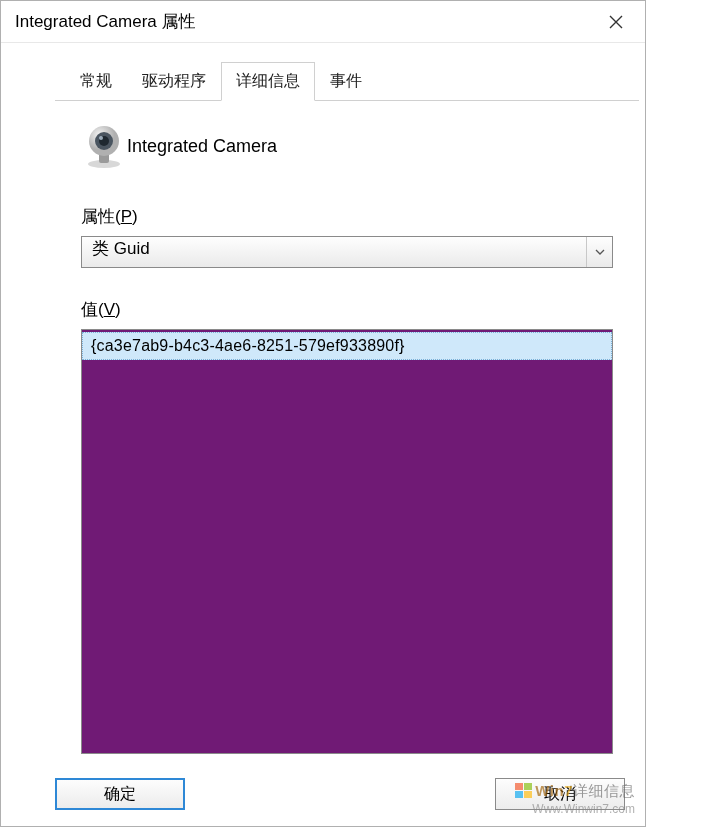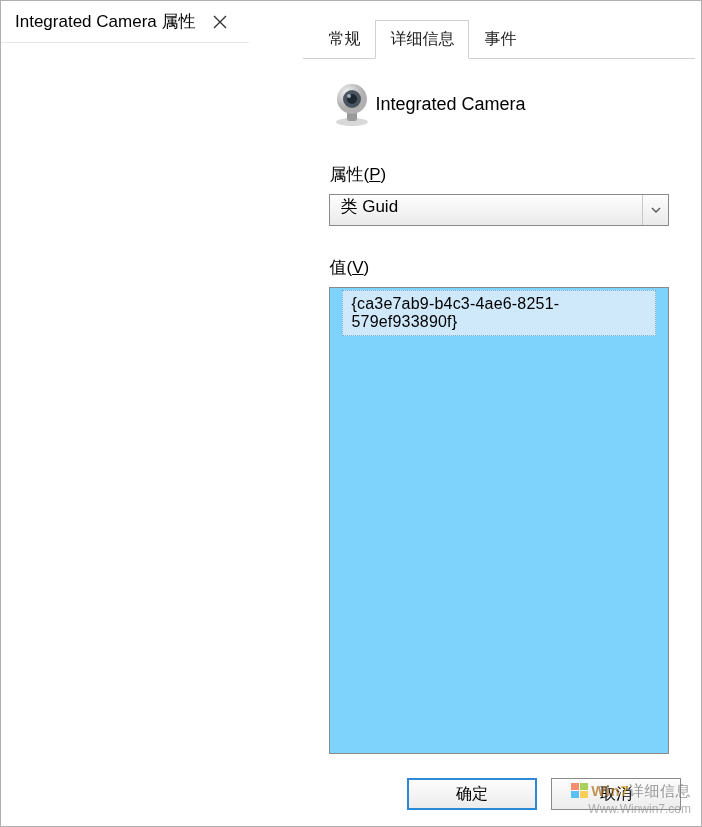--- a/index.html
+++ b/index.html
@@ -7,26 +7,26 @@
   margin: 0;
   padding: 0;
 }
 body {
   font-family: "Microsoft YaHei", "Segoe UI", Tahoma, sans-serif;
   font-size: 15px;
   background: #fff;
   color: #000;
 }
 .window {
-  width: 702px;
+  width: 646px;
   height: 827px;
   border: 1px solid #b0b0b0;
   background: #fff;
   display: flex;
-  flex-direction: row;
+  flex-direction: column;
   position: relative;
 }
 .titlebar {
   height: 42px;
   display: flex;
   align-items: center;
   padding: 0 4px 0 14px;
   border-bottom: 1px solid #e8e8e8;
 }
 .titlebar-title {
@@ -123,34 +123,34 @@
   border-left: 1px solid #c8c8c8;
 }
 .dropdown .chev svg {
   width: 10px;
   height: 6px;
 }
 .value-list {
   flex: 1;
   border: 1px solid #8a8a8a;
   overflow: auto;
-  padding: 2px 12px;
-  background: #7dd3fc;
+  padding: 2px 0;
+  background: #701a75;
 }
 .value-item {
   padding: 4px 8px;
   font-size: 16px;
   background: #cfe8fa;
   border: 1px dotted #7ab0d8;
   letter-spacing: 0.2px;
 }
 .button-row {
   display: flex;
-  justify-content: flex-end;
-  gap: 14px;
+  justify-content: space-between;
+  gap: 26px;
   padding: 14px 14px 10px 0;
 }
 .btn {
   width: 130px;
   height: 32px;
   border: 1px solid #8a8a8a;
   background: linear-gradient(#fdfdfd, #ececec);
   font-size: 16px;
   cursor: pointer;
   display: flex;
@@ -194,20 +194,21 @@
       <svg viewBox="0 0 14 14">
           <path d="M1 1 L13 13 M13 1 L1 13" stroke="#333" stroke-width="1.4" fill="none"></path>
         </svg>
     </div>
   </div>
 
   <div class="content">
 
     <div class="tabs">
       <div class="tab">常规</div>
+      <div class="tab">驱动程序</div>
       <div class="tab active">详细信息</div>
       <div class="tab">事件</div>
     </div>
 
     <div class="tab-panel">
 
       <div class="device-header">
         <span class="camera-icon">
           <svg viewBox="0 0 46 46">
             <ellipse cx="23" cy="41" rx="16" ry="4" fill="#d8d8d8"></ellipse>

